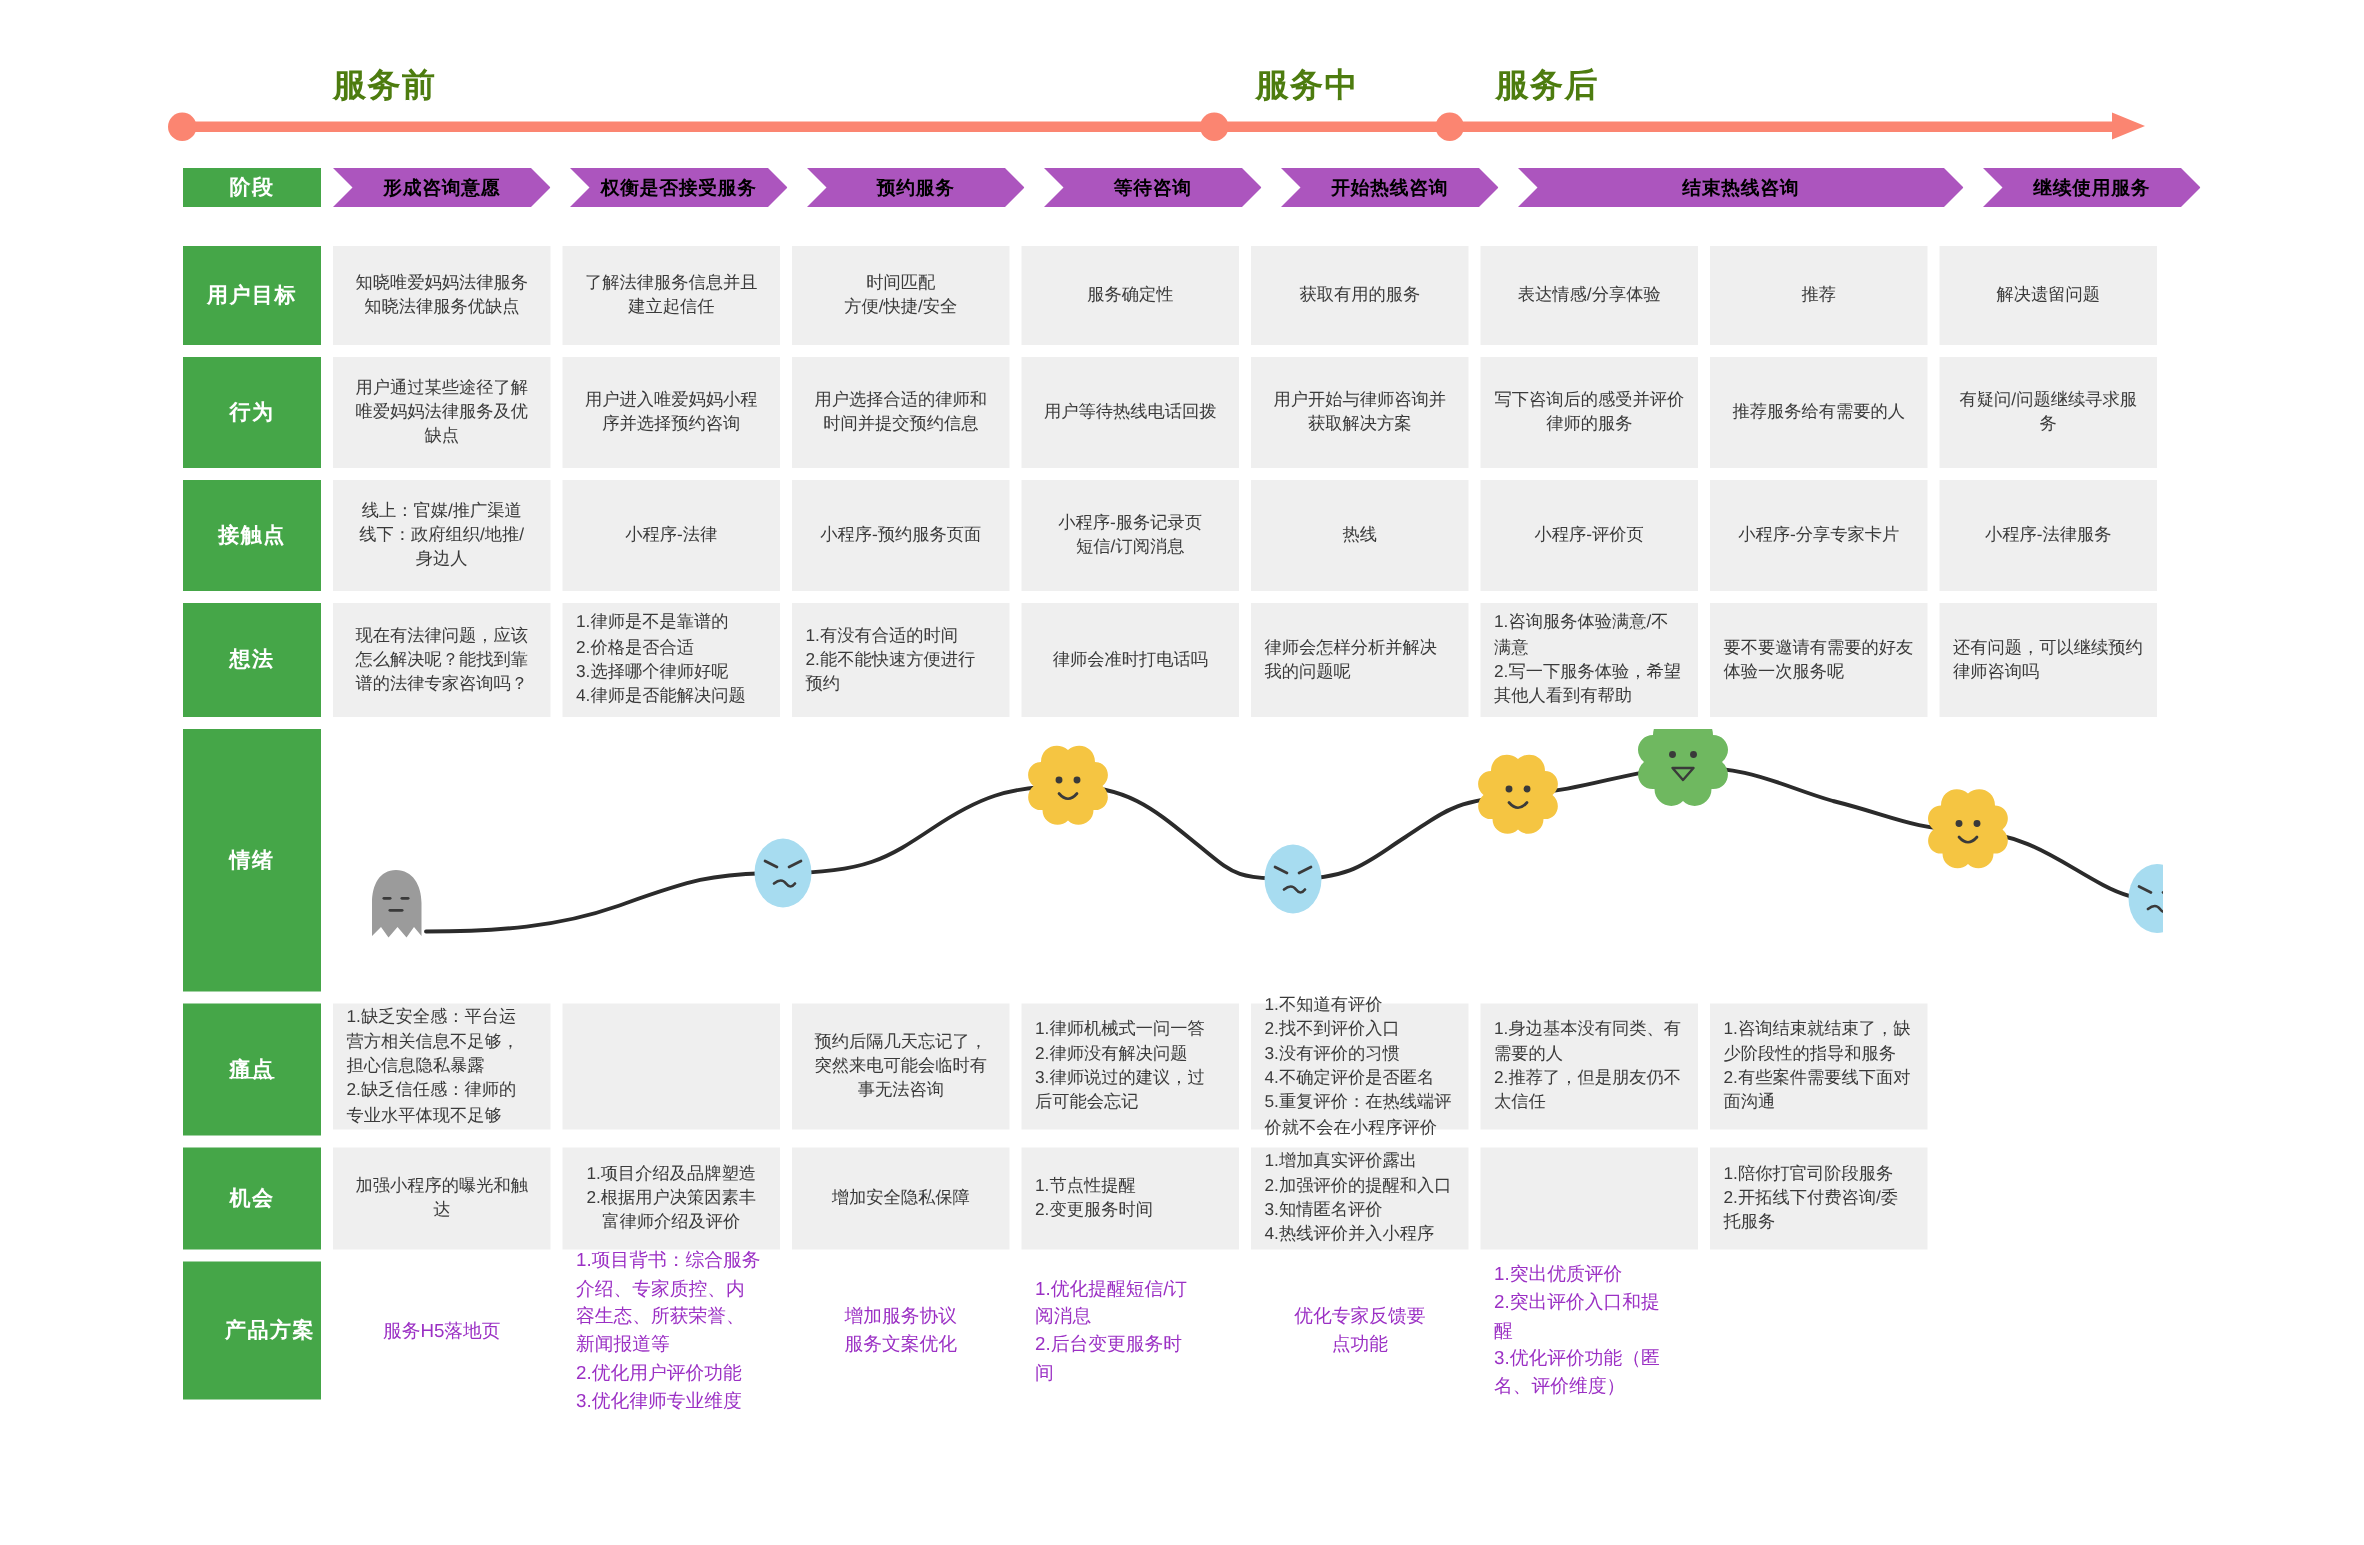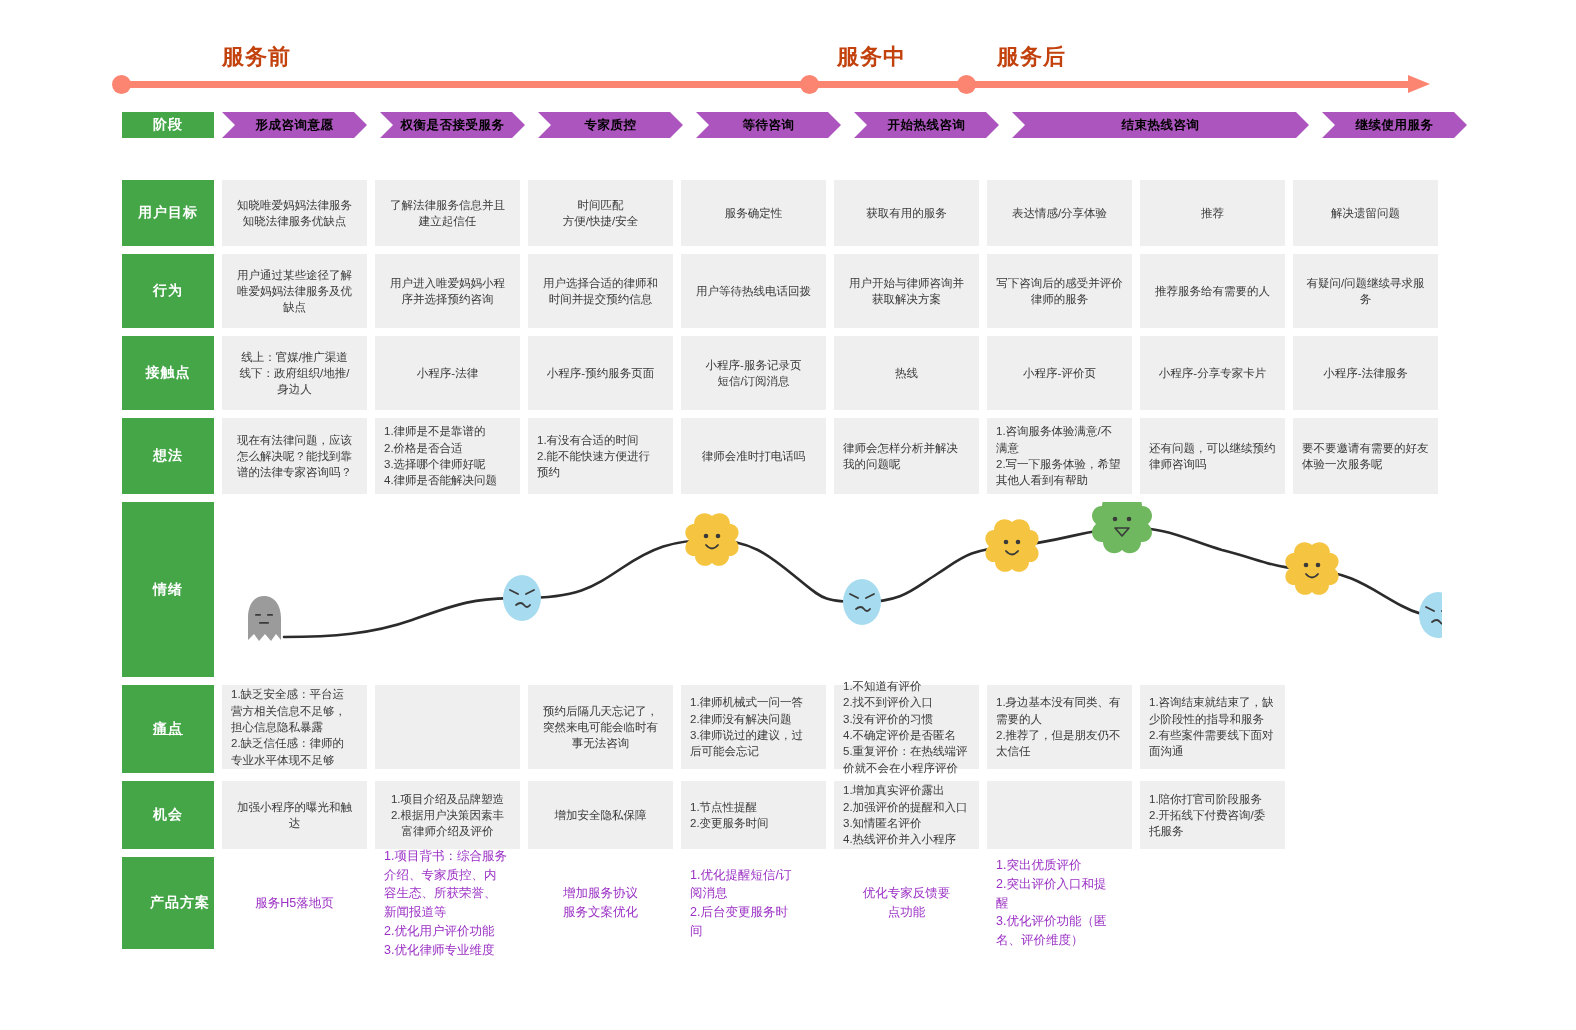--- a/index.html
+++ b/index.html
@@ -20,21 +20,21 @@
   .timeline-wrap {
     position: absolute;
     left: 112px;
     top: 42px;
     width: 1330px;
     height: 60px;
   }
   .tl-label {
     position: absolute;
     top: 0px;
-    color: #c2410c;
+    color: #4d7c0f;
     font-size: 22px;
     font-weight: bold;
     letter-spacing: 1px;
     white-space: nowrap;
   }
   .tl-bar {
     position: absolute;
     left: 6px;
     top: 39px;
     width: 1294px;
@@ -96,21 +96,21 @@
     justify-content: center;
     flex: 0 0 92px;
     text-align: center;
   }
 
   
   .c { flex: 0 0 145px; }
   .c.wide { flex: 0 0 297px; }
 
   
-  .stagerow { height: 38px; margin-bottom: 30px; }
+  .stagerow { height: 38px; margin-bottom: 14px; }
   .stagerow .rowlabel { font-size: 14px; }
   .stage {
     position: relative;
     height: 26px;
     background: #AC55BE;
     color: #000000;
     font-size: 12.5px;
     font-weight: bold;
     letter-spacing: .5px;
     display: flex;
@@ -175,21 +175,21 @@
     <div class="tl-dot" style="left:688px"></div>
     <div class="tl-dot" style="left:845px"></div>
   </div>
 
   <div class="grid">
 
     <div class="row stagerow">
       <div class="rowlabel" style="height:26px">阶段</div>
       <div class="stage c first">形成咨询意愿</div>
       <div class="stage c">权衡是否接受服务</div>
-      <div class="stage c">专家质控</div>
+      <div class="stage c">预约服务</div>
       <div class="stage c">等待咨询</div>
       <div class="stage c">开始热线咨询</div>
       <div class="stage c wide">结束热线咨询</div>
       <div class="stage c">继续使用服务</div>
     </div>
 
     <div class="row r-goal">
       <div class="rowlabel">用户目标</div>
       <div class="cell c">知晓唯爱妈妈法律服务
 知晓法律服务优缺点</div>
@@ -250,24 +250,24 @@
       <div class="cell c left">1.有没有合适的时间
 2.能不能快速方便进行
 预约</div>
       <div class="cell c">律师会准时打电话吗</div>
       <div class="cell c left">律师会怎样分析并解决
 我的问题呢</div>
       <div class="cell c left">1.咨询服务体验满意/不
 满意
 2.写一下服务体验，希望
 其他人看到有帮助</div>
+      <div class="cell c left">要不要邀请有需要的好友
+体验一次服务呢</div>
       <div class="cell c left">还有问题，可以继续预约
 律师咨询吗</div>
-      <div class="cell c left">要不要邀请有需要的好友
-体验一次服务呢</div>
     </div>
 
     <div class="emotion-row">
       <div class="rowlabel">情绪</div>
       <div class="emotion-canvas">
         <svg width="1220" height="175" viewBox="0 0 1220 175">
           <path d="M 62 135
                    C 110 135, 150 132, 190 118
                    C 235 102, 250 96, 300 96
                    C 355 96, 370 86, 400 66

